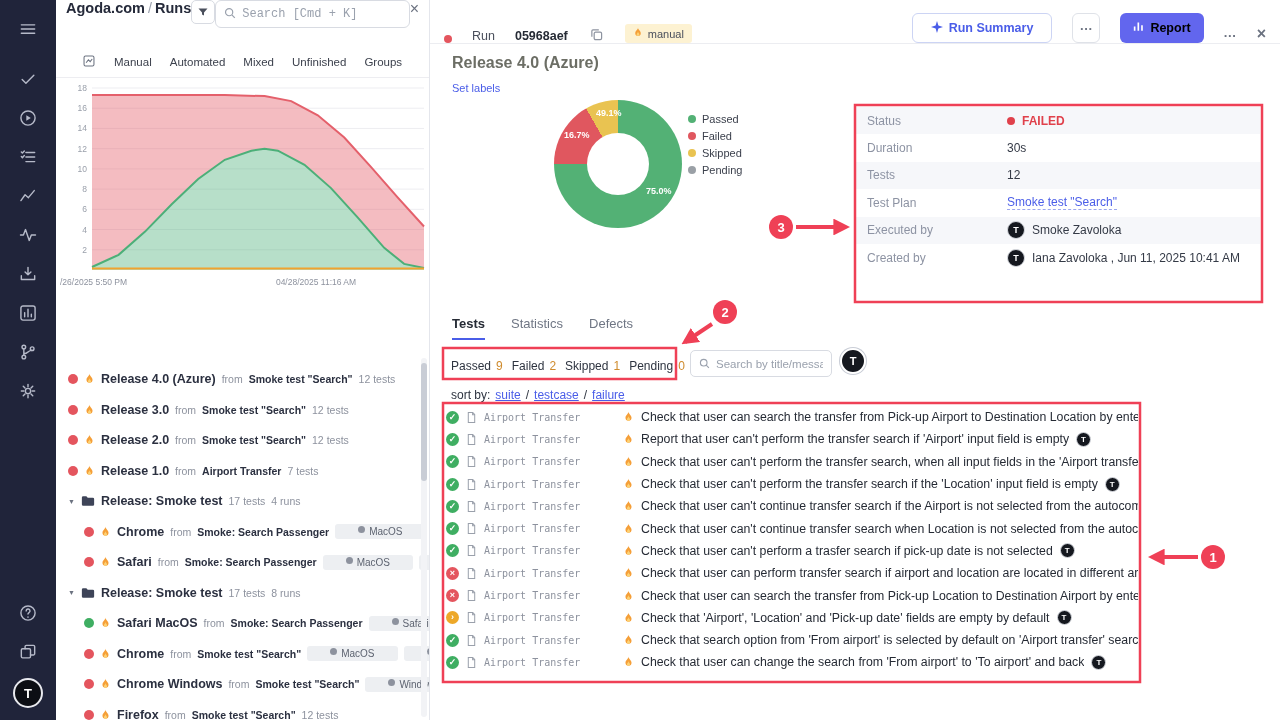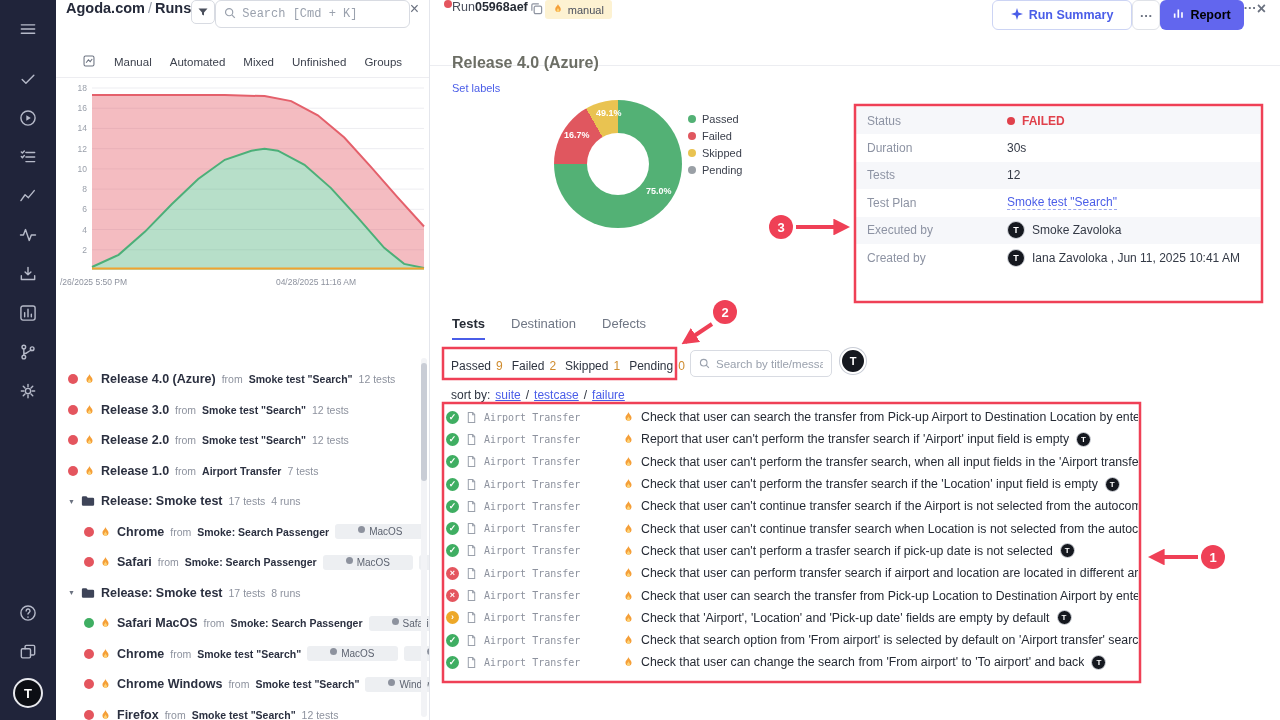--- a/index.html
+++ b/index.html
@@ -39,21 +39,21 @@
 .run-meta{font-size:10.5px;color:#8d929e}
 .badge{display:inline-flex;gap:4px;background:#edeff2;border-radius:3px;padding:2px 23px;font-size:10px;color:#5d6370;flex:none}
 .bic{width:7px;height:7px;border-radius:50%;background:#8d929e;display:inline-block}
 .chev{font-size:7px;color:#6b7280;flex:none}
 .flame{display:inline-flex;flex:none}
 .sb{position:absolute;right:2px;top:358px;bottom:3px;width:6px;background:#f2f3f6;border-radius:3px}
 .sb .th{position:absolute;top:5px;left:0;width:6px;height:118px;background:#c9cdd6;border-radius:3px;cursor:pointer}
 
 
 .main{position:absolute;left:430px;top:0;width:850px;height:720px;background:#fff}
-.topbar{position:absolute;top:0;left:0;right:0;height:66px;border-bottom:1px solid #ecedf1;display:flex;align-items:flex-start;padding:0 14px;gap:0}
+.topbar{position:absolute;top:0;left:0;right:0;height:44px;border-bottom:1px solid #ecedf1;display:flex;align-items:flex-end;padding:0 14px;gap:20px}
 .run-dot{width:8px;height:8px;border-radius:50%;background:#e4555e;flex:none}
 .run-lbl{font-size:12.5px;color:#4a4f5c}
 .run-id{font-size:12.5px;font-weight:bold;color:#262b35}
 .copy-btn{border:0;background:none;cursor:pointer;display:flex;padding:2px}
 .badge-manual{display:inline-flex;align-items:center;gap:5px;background:#fdf2d2;border-radius:3px;padding:3px 8px;font-size:11px;color:#4a4f5c}
 .tb-spacer{flex:1}
 .btn-outline{display:inline-flex;align-items:center;gap:6px;height:30px;padding:0 18px;border:1px solid #ccd4f4;border-radius:6px;background:#fff;color:#4a5de8;font-size:12.5px;font-weight:bold;cursor:pointer}
 .btn-more{height:30px;min-width:28px;border:1px solid #dfe2e8;border-radius:6px;background:#fff;color:#6b7280;cursor:pointer;font-size:13px;font-weight:bold}
 .btn-primary{display:inline-flex;align-items:center;gap:6px;height:30px;padding:0 13px;border:0;border-radius:6px;background:#6266ee;color:#000000;font-size:12.5px;font-weight:bold;cursor:pointer}
 .btn-ghost{border:0;background:none;color:#6b7280;font-size:13px;font-weight:bold;cursor:pointer}
@@ -502,21 +502,21 @@
           <span class="info-label">Created by</span>
           <span class="info-value">
             <span class="avatar">T</span>
             <span>Iana Zavoloka , Jun 11, 2025 10:41 AM</span>
           </span>
         </div>
       </div>
 
     <div class="m-tabs">
       <span class="m-tab active">Tests</span>
-      <span class="m-tab">Destination</span>
+      <span class="m-tab">Statistics</span>
       <span class="m-tab">Defects</span>
     </div>
 
     <div class="fbar">
       <span class="fpair">
           <span>Passed</span>
           <span class="fcount">9</span>
         </span>
       <span class="fpair">
           <span>Failed</span>

